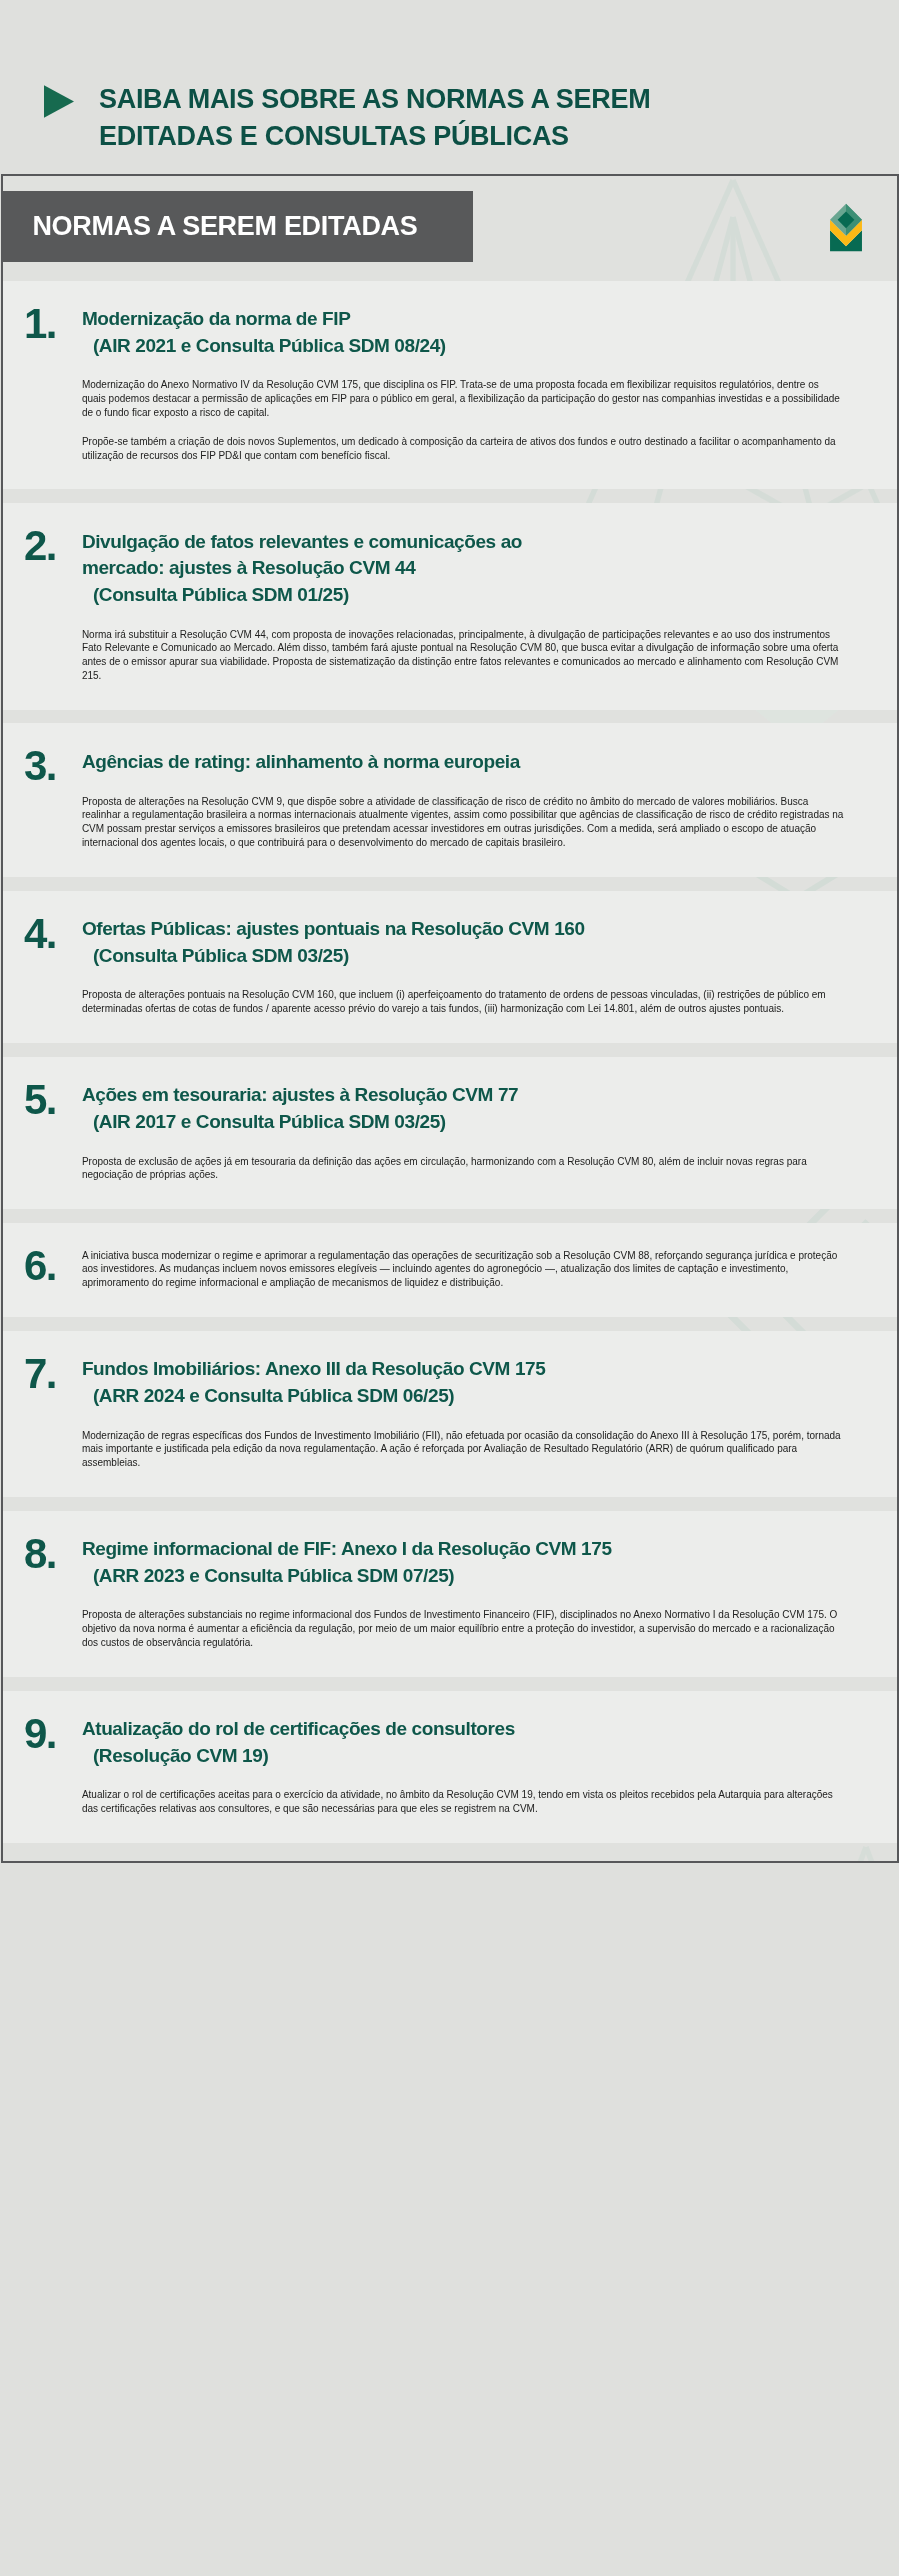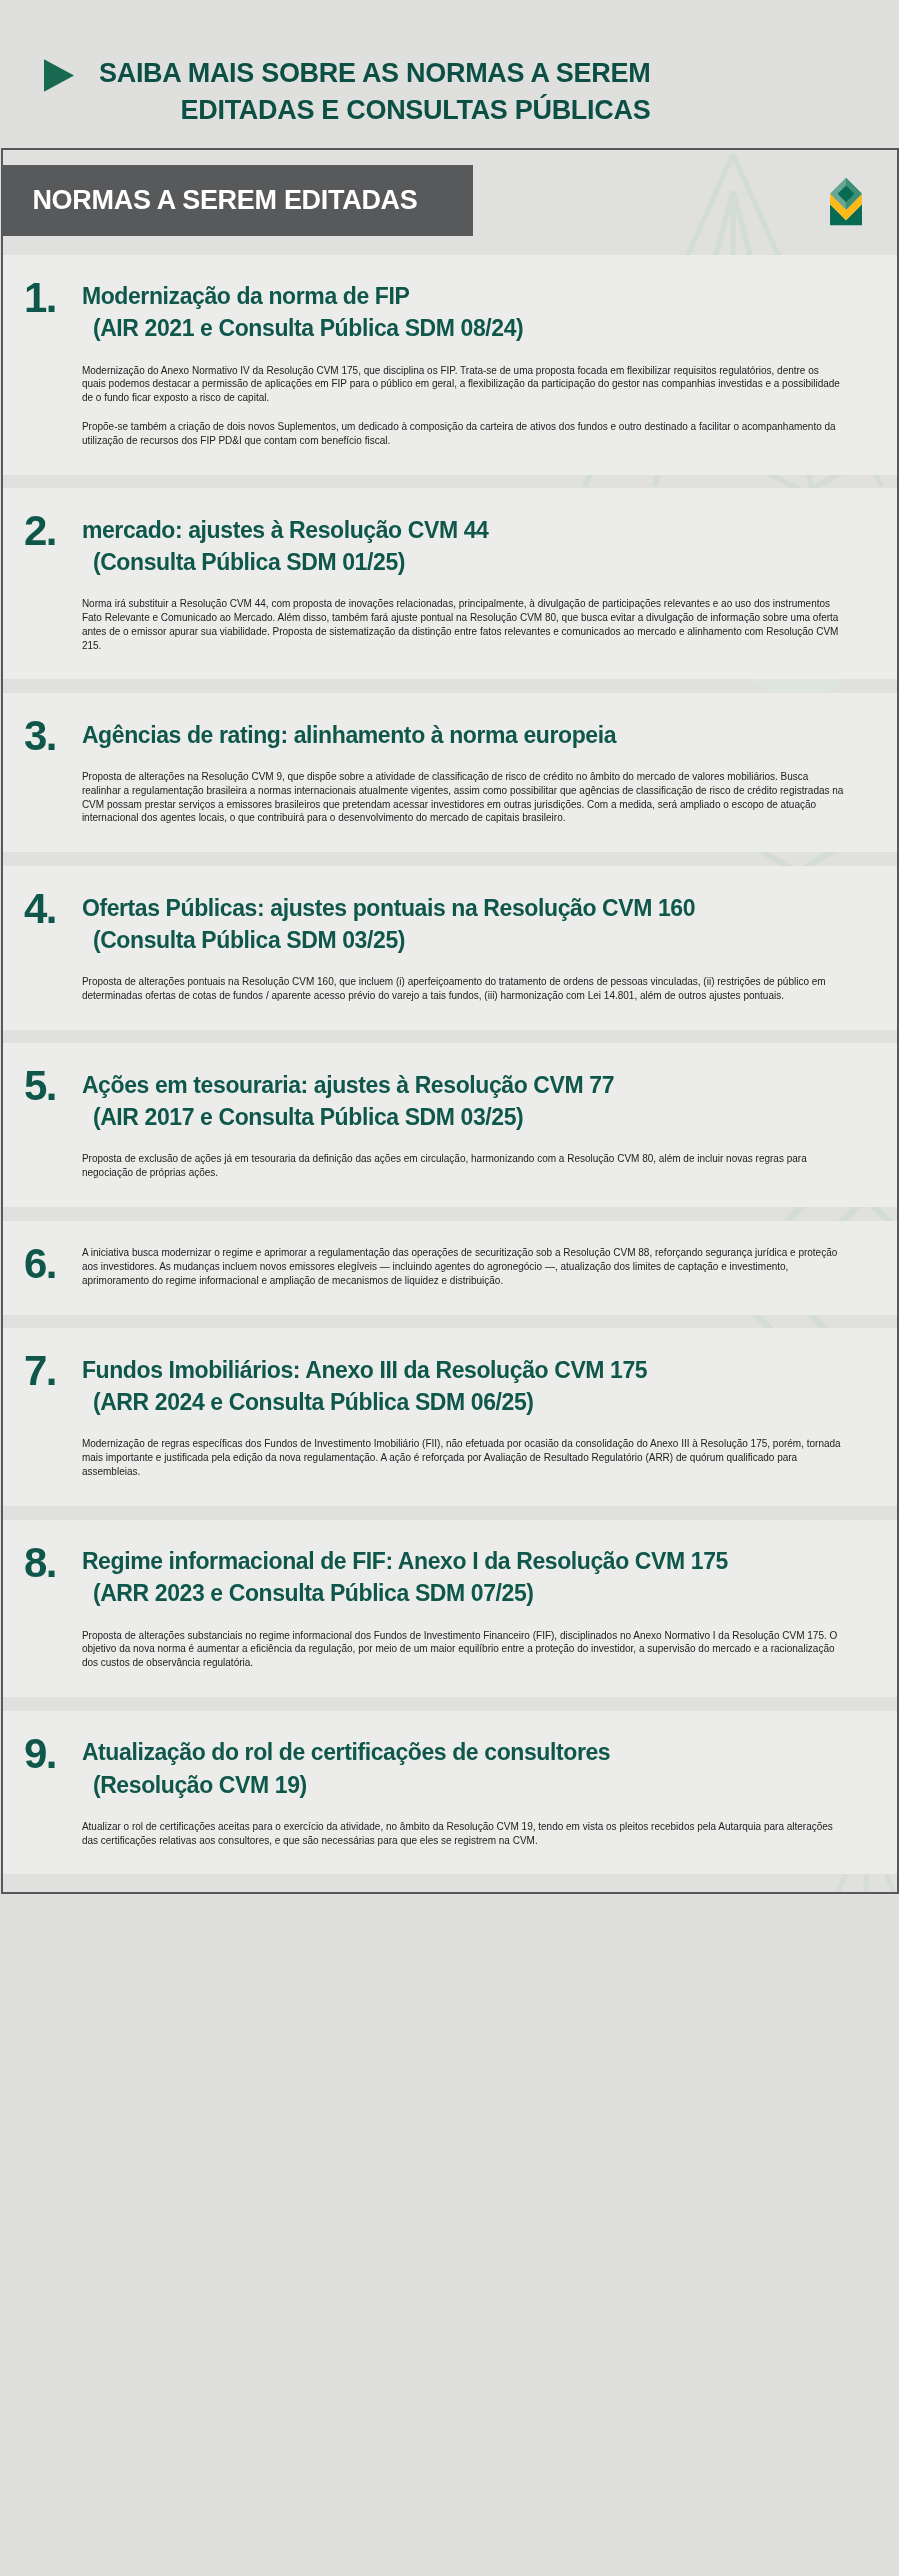--- a/index.html
+++ b/index.html
@@ -23,22 +23,21 @@
   body{
     width:900px;
     font-family:"Liberation Sans", sans-serif;
     -webkit-font-smoothing:antialiased;
   }
   .page{width:900px;overflow:hidden;}
 
   
   header{
     display:flex;align-items:flex-start;
-    padding:55px 27px 18px 44px;
-    text-align:right;
+    padding:81px 27px 18px 44px;
   }
   .tri{display:block;margin-top:4.1px;flex:0 0 auto;}
   h1{
     margin-left:25px;
     font-size:27px;line-height:1.38;
     font-weight:bold;letter-spacing:-0.3px;
     color:var(--header-green);
     text-transform:uppercase;
   }
   .hline{display:block;}
@@ -80,21 +79,21 @@
     margin-bottom:13.7px;
   }
   .card:last-child{margin-bottom:0;}
   .num{
     flex:0 0 58px;
     font-size:42px;font-weight:bold;line-height:0.95;
     letter-spacing:-1.4px;color:var(--green);
   }
   .content{flex:1;padding-top:2.7px;}
   .title{
-    font-size:23px;font-weight:bold;line-height:1.4;
+    font-size:19px;font-weight:bold;line-height:1.4;
     letter-spacing:-0.4px;color:var(--green);
     margin-bottom:19px;max-width:740px;
   }
   .tline{display:block;}
   .tline.sub{padding-left:11px;}
   .it{font-style:italic;}
   .content p{
     font-size:10px;line-height:1.38;
     color:var(--body-text);
     max-width:762px;
@@ -169,20 +168,21 @@
               <span class="tline sub">(AIR 2021 e Consulta Pública SDM 08/24)</span>
             </h2>
             <p>Modernização do Anexo Normativo IV da Resolução CVM 175, que disciplina os FIP. Trata-se de uma proposta focada em flexibilizar requisitos regulatórios, dentre os quais podemos destacar a permissão de aplicações em FIP para o público em geral, a flexibilização da participação do gestor nas companhias investidas e a possibilidade de o fundo ficar exposto a risco de capital.</p>
             <p>Propõe-se também a criação de dois novos Suplementos, um dedicado à composição da carteira de ativos dos fundos e outro destinado a facilitar o acompanhamento da utilização de recursos dos FIP PD&amp;I que contam com benefício fiscal.</p>
           </div>
         </section>
         <section class="card">
           <div class="num">2.</div>
           <div class="content">
             <h2 class="title">
+              <span class="tline"><span>Divulgação de fatos relevantes e comunicações ao</span></span>
               <span class="tline"><span>mercado: ajustes à Resolução CVM 44</span></span>
               <span class="tline sub">(Consulta Pública SDM 01/25)</span>
             </h2>
             <p>Norma irá substituir a Resolução CVM 44, com proposta de inovações relacionadas, principalmente, à divulgação de participações relevantes e ao uso dos instrumentos Fato Relevante e Comunicado ao Mercado. Além disso, também fará ajuste pontual na Resolução CVM 80, que busca evitar a divulgação de informação sobre uma oferta antes de o emissor apurar sua viabilidade. Proposta de sistematização da distinção entre fatos relevantes e comunicados ao mercado e alinhamento com Resolução CVM 215.</p>
           </div>
         </section>
         <section class="card">
           <div class="num">3.</div>
           <div class="content">
             <h2 class="title">

